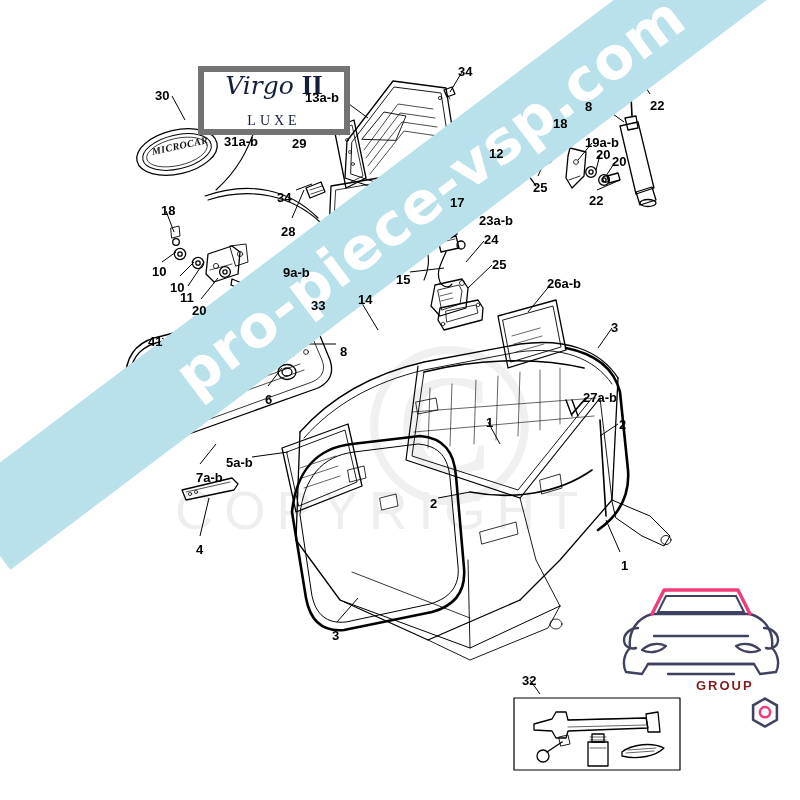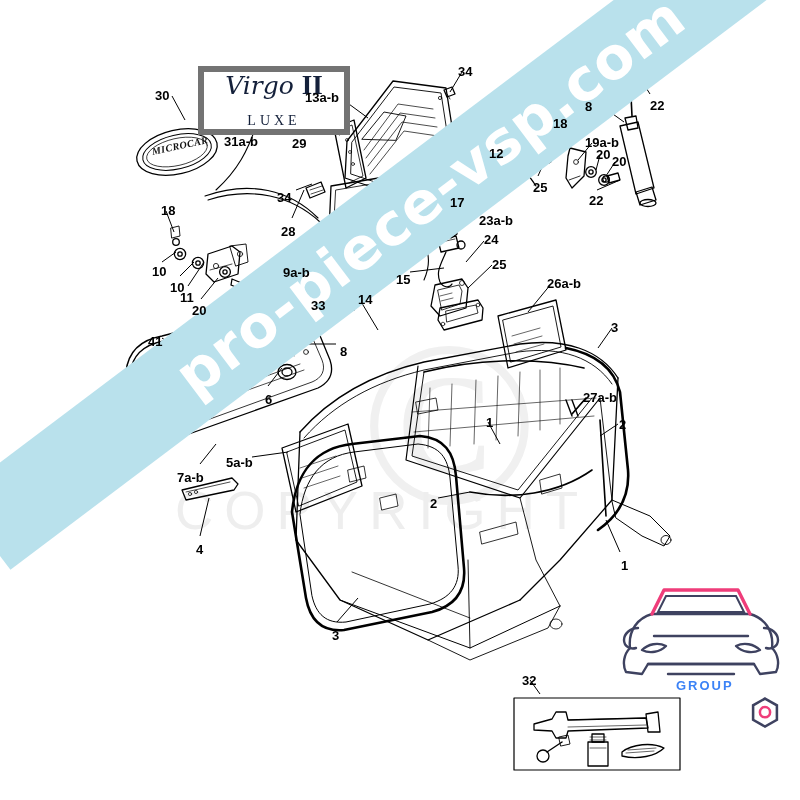--- a/index.html
+++ b/index.html
@@ -35,22 +35,22 @@
   #plate .v2{font-size:14px;letter-spacing:4px;color:#14203a;margin-top:3px;
     font-family:"Liberation Serif",serif;}
 
   
   #oval-txt{position:absolute;left:145px;top:140px;width:70px;text-align:center;
     font-size:10px;font-style:italic;font-weight:bold;letter-spacing:.5px;
     transform:rotate(-12deg);font-family:"Liberation Serif",serif;color:#111;}
 
   
   #brand{position:absolute;left:608px;top:584px;width:186px;height:204px;}
-  #brand .grp{position:absolute;left:68px;top:94px;font-size:13px;font-weight:bold;
-    color:#3b82f6;letter-spacing:2px;font-family:"Liberation Sans",sans-serif;}
+  #brand .grp{position:absolute;left:88px;top:94px;font-size:13px;font-weight:bold;
+    color:#7f1d1d;letter-spacing:2px;font-family:"Liberation Sans",sans-serif;}
   #brand .pro{position:absolute;left:22px;top:100px;font-size:62px;font-weight:bold;
     color:#3e4260;font-family:"DejaVu Sans",sans-serif;letter-spacing:-3px;}
   #brand .vsp{position:absolute;left:52px;top:140px;font-size:64px;font-weight:bold;
     color:#6cc7e0;font-family:"DejaVu Sans",sans-serif;letter-spacing:-2px;}
 </style>
 </head>
 <body>
 
 <div id="stage">
 
@@ -425,21 +425,21 @@
       <div class="lbl" style="left: 161px; top: 203px;">18</div>
       <div class="lbl" style="left: 152px; top: 264px;">10</div>
       <div class="lbl" style="left: 170px; top: 280px;">10</div>
       <div class="lbl" style="left: 180px; top: 290px;">11</div>
       <div class="lbl" style="left: 192px; top: 303px;">20</div>
       <div class="lbl" style="left: 148px; top: 334px;">41</div>
       <div class="lbl" style="left: 311px; top: 298px;">33</div>
       <div class="lbl" style="left: 358px; top: 292px;">14</div>
       <div class="lbl" style="left: 340px; top: 344px;">8</div>
       <div class="lbl" style="left: 265px; top: 392px;">6</div>
-      <div class="lbl" style="left: 177px; top: 470px;">7a-b</div>
+      <div class="lbl" style="left: 196px; top: 470px;">7a-b</div>
       <div class="lbl" style="left: 196px; top: 542px;">4</div>
       <div class="lbl" style="left: 226px; top: 455px;">5a-b</div>
       <div class="lbl" style="left: 332px; top: 628px;">3</div>
       <div class="lbl" style="left: 611px; top: 320px;">3</div>
       <div class="lbl" style="left: 583px; top: 390px;">27a-b</div>
       <div class="lbl" style="left: 619px; top: 417px;">2</div>
       <div class="lbl" style="left: 486px; top: 415px;">1</div>
       <div class="lbl" style="left: 430px; top: 496px;">2</div>
       <div class="lbl" style="left: 621px; top: 558px;">1</div>
       <div class="lbl" style="left: 522px; top: 673px;">32</div>

